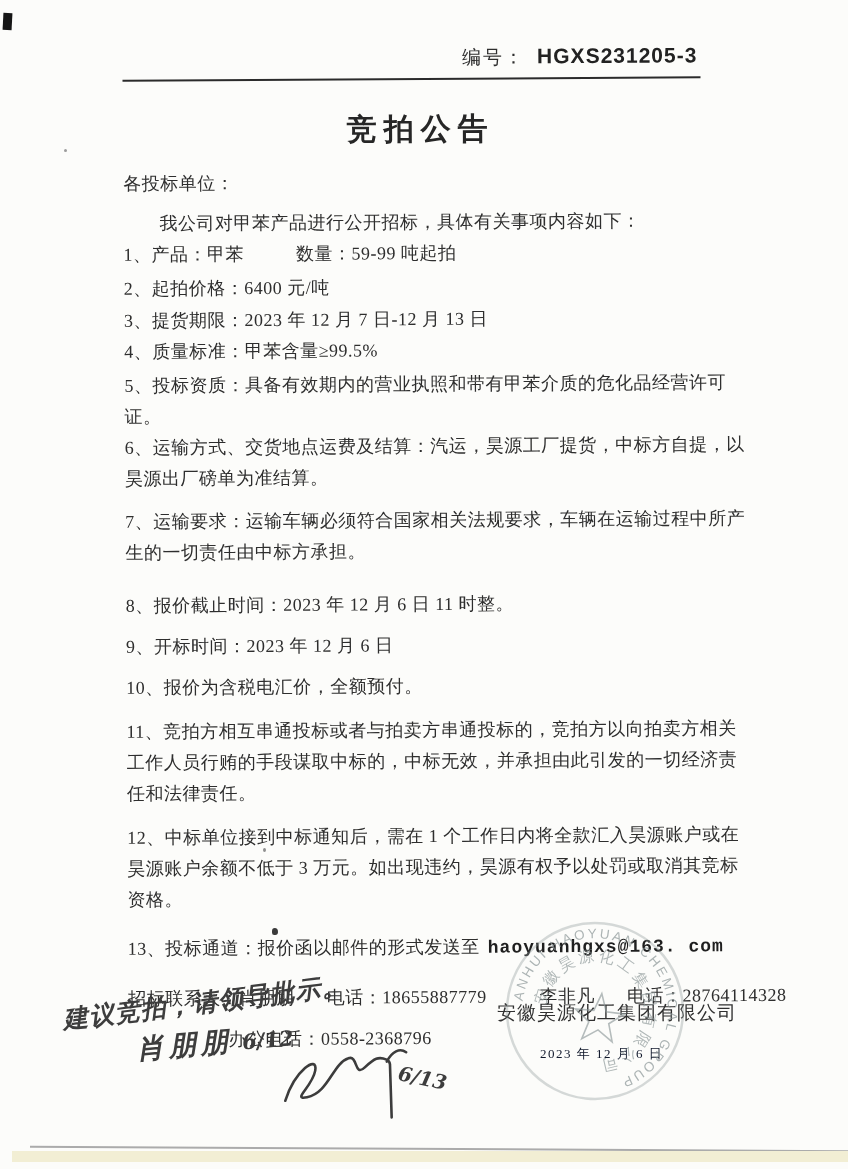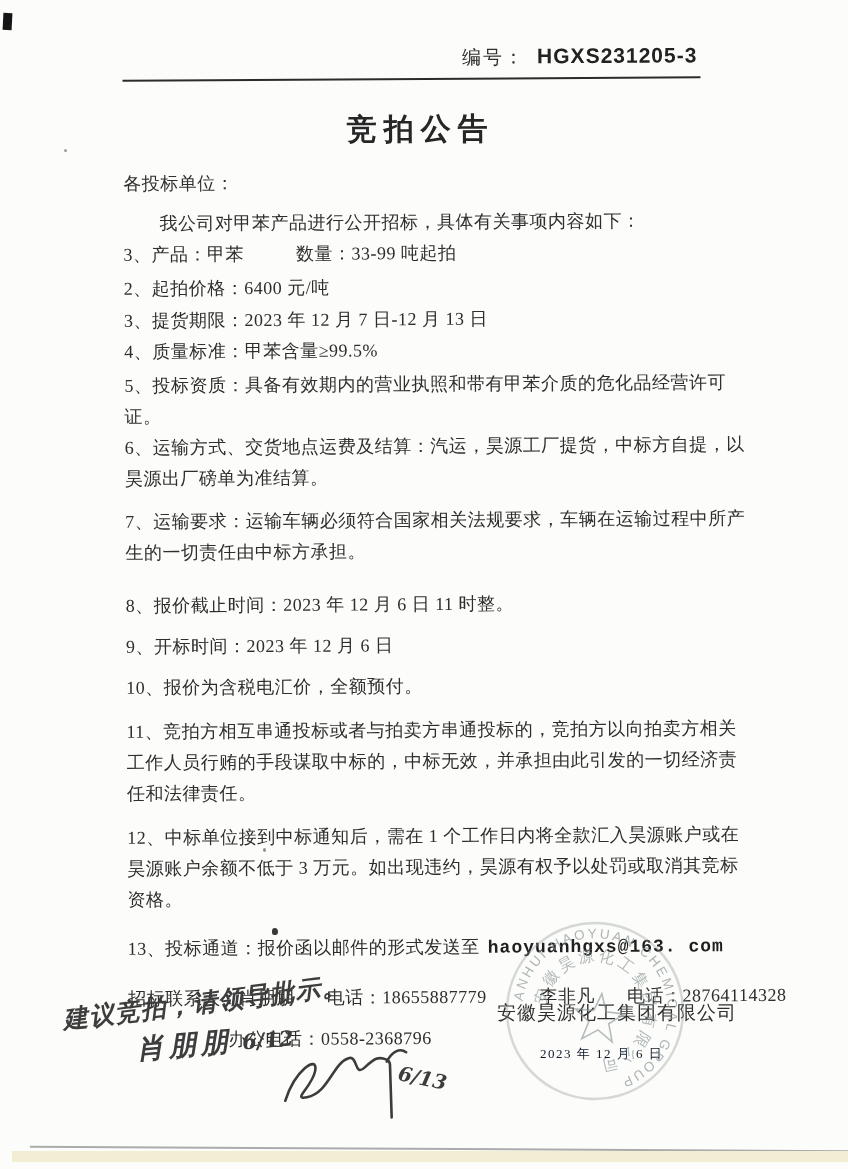--- a/index.html
+++ b/index.html
@@ -128,21 +128,21 @@
       <span class="doc-no-label">编号：</span><span class="doc-no">HGXS231205-3</span>
     </div>
     <div class="rule"></div>
 
     <h1 class="title">竞拍公告</h1>
 
     <p class="salutation">各投标单位：</p>
     <p class="intro">我公司对甲苯产品进行公开招标，具体有关事项内容如下：</p>
 
     <p class="item i1">
-      <span>3、产品：甲苯</span><span class="i1-right">数量：33-99 吨起拍</span>
+      <span>1、产品：甲苯</span><span class="i1-right">数量：59-99 吨起拍</span>
     </p>
     <p class="item i2">2、起拍价格：6400 元/吨</p>
     <p class="item i3">3、提货期限：2023 年 12 月 7 日-12 月 13 日</p>
     <p class="item i4">4、质量标准：甲苯含量≥99.5%</p>
     <p class="item i5">5、投标资质：具备有效期内的营业执照和带有甲苯介质的危化品经营许可证。</p>
     <p class="item i6">6、运输方式、交货地点运费及结算：汽运，昊源工厂提货，中标方自提，以昊源出厂磅单为准结算。</p>
     <p class="item i7">7、运输要求：运输车辆必须符合国家相关法规要求，车辆在运输过程中所产生的一切责任由中标方承担。</p>
     <p class="item i8">8、报价截止时间：2023 年 12 月 6 日 11 时整。</p>
     <p class="item i9">9、开标时间：2023 年 12 月 6 日</p>
     <p class="item i10">10、报价为含税电汇价，全额预付。</p>

